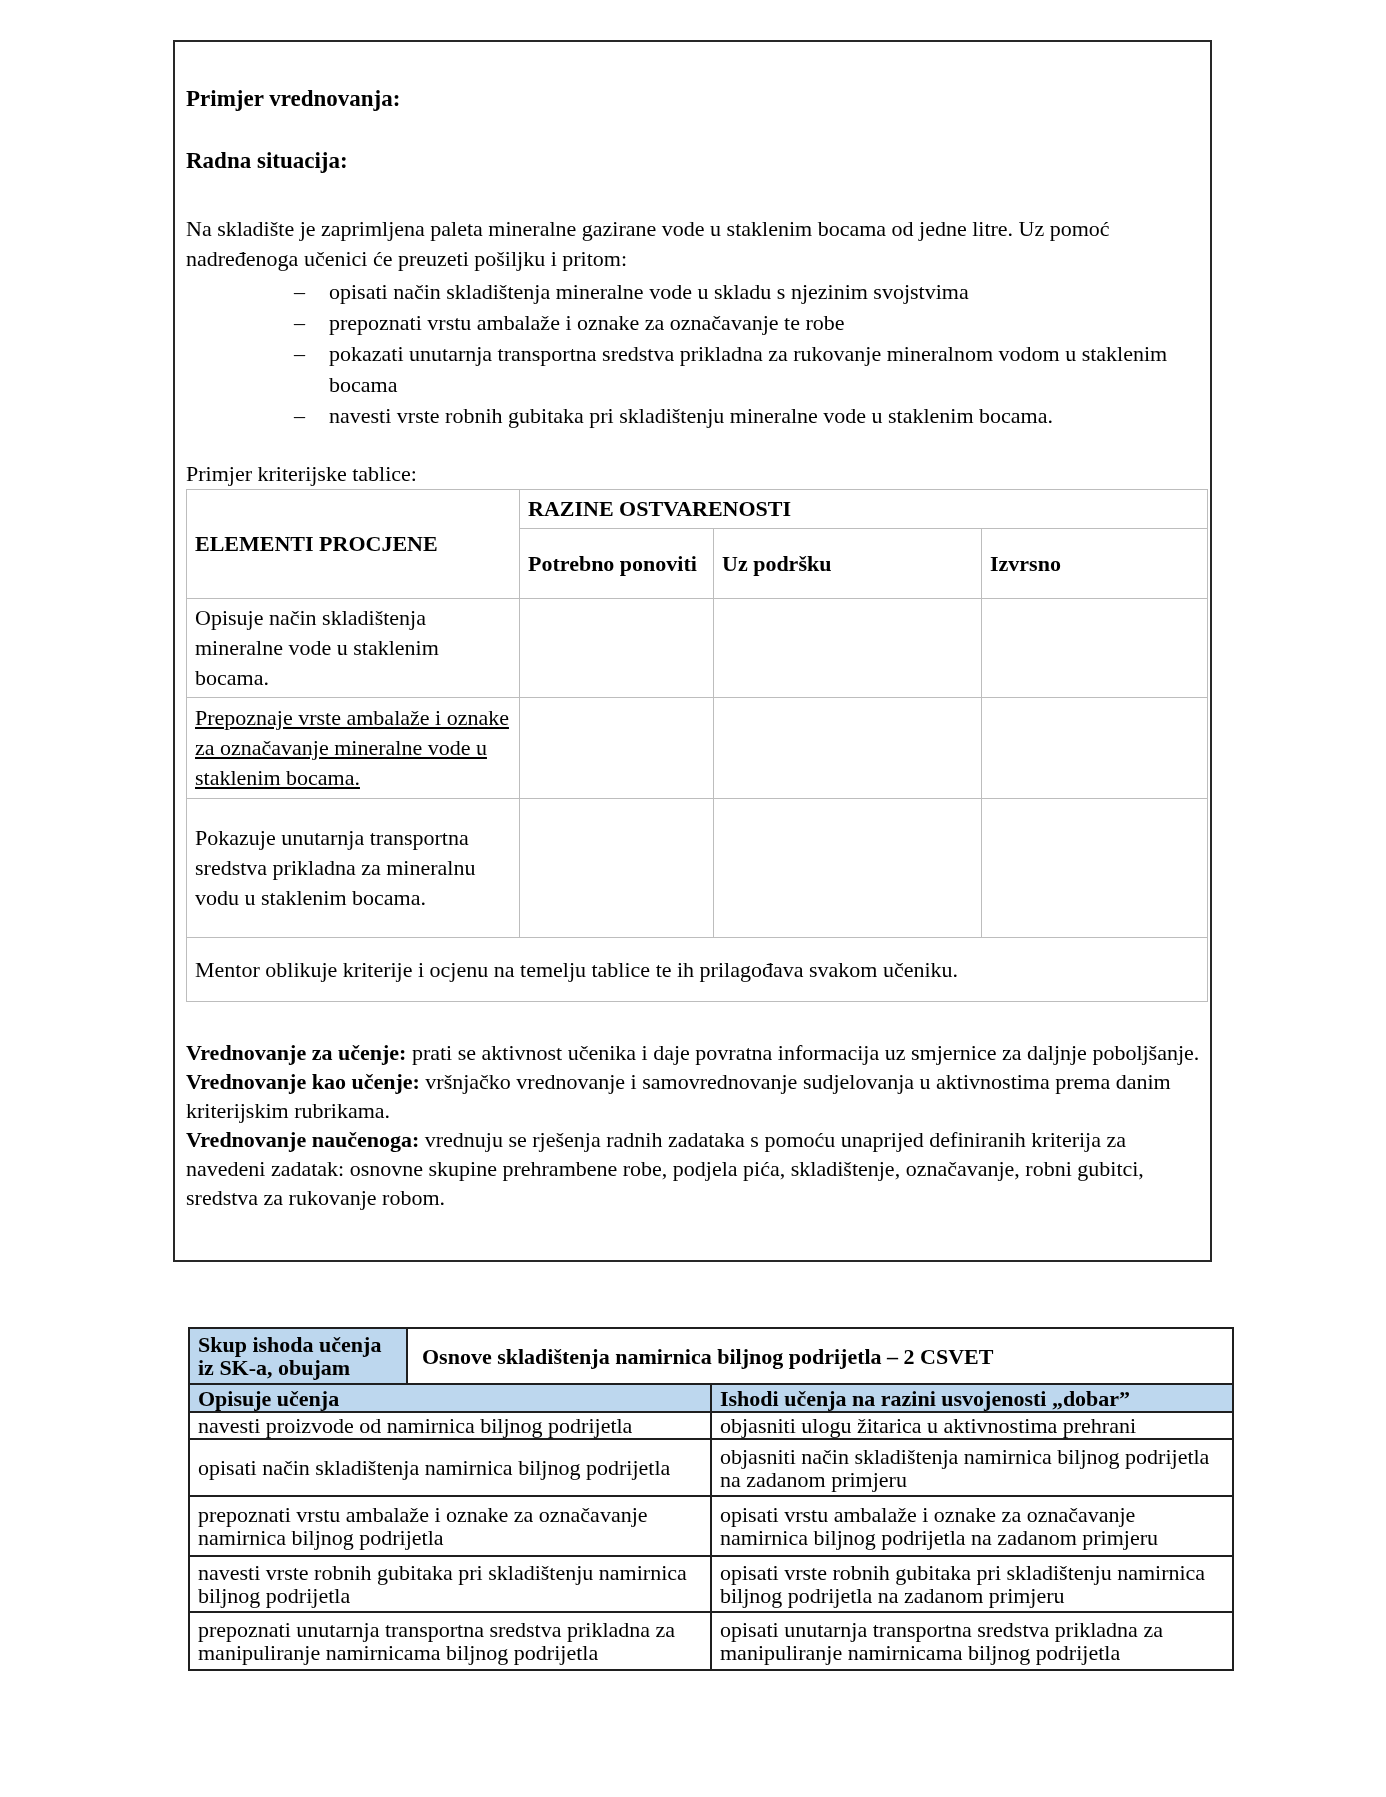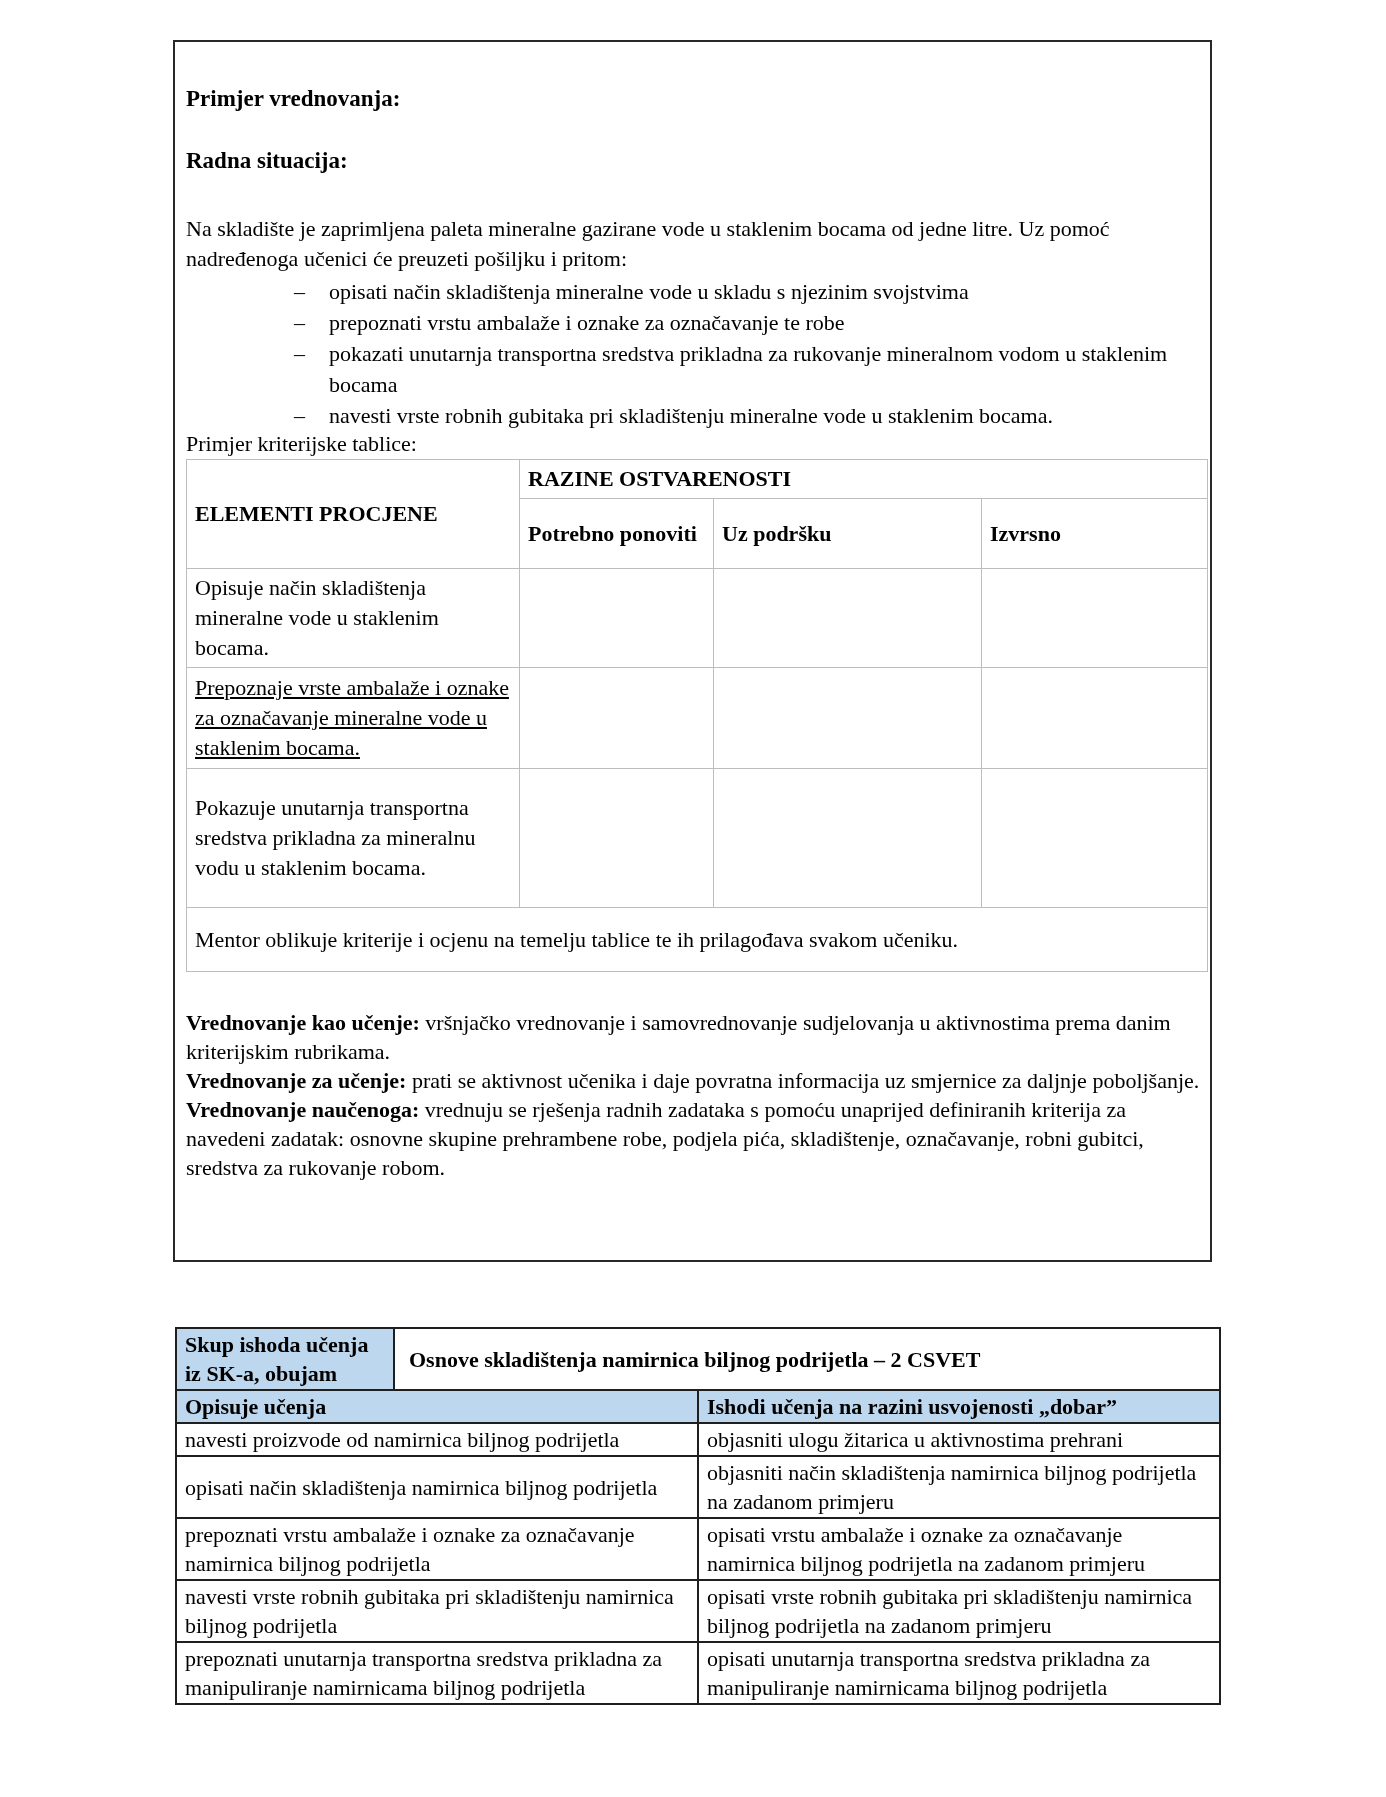--- a/index.html
+++ b/index.html
@@ -27,21 +27,21 @@
     line-height:30px;
   }
   .heading{font-weight:bold;font-size:23px;}
   .h-example{margin-top:26px;}
   .h-situation{margin-top:32px;}
   .situation{margin-top:38px;}
   .bullets{list-style:none;margin-top:2px;padding-left:108px;}
   .bullet{display:flex;line-height:31px;}
   .dash{flex:0 0 35px;}
   .btext{flex:1 1 auto;}
-  .caption{line-height:26px;}
+  .caption{margin-top:30px;line-height:26px;}
 
   
   table{border-collapse:collapse;}
   .criteria{
     table-layout:fixed;width:1021px;margin-top:2px;
     font-size:22px;line-height:30px;
   }
   .criteria td{
     border:1.5px solid var(--border-light);
     padding:4px 8px;
@@ -53,23 +53,23 @@
   .tr-r1 td{height:97px;}
   .tr-r2 td{height:101px;text-decoration:underline;}
   .tr-r3 td{height:139px;}
   .tr-note td{height:64px;}
 
   .eval{margin-top:36px;line-height:29px;}
   .eval p{margin:0;}
 
   
   .outcomes{
-    position:absolute;left:175px;top:1327px;
+    position:absolute;left:188px;top:1327px;
     table-layout:fixed;width:1044px;
-    font-size:22px;line-height:29px;
+    font-size:22px;line-height:23px;
   }
   .outcomes td{
     border:2px solid var(--border-dark);
     padding:1px 8px;
     vertical-align:middle;
     background:#fff;
   }
   .blue{background:var(--header-blue) !important;}
   .o-title .corner{height:56px;}
   .o-title .title{padding-left:14px;height:56px;}
@@ -146,22 +146,22 @@
           <td></td>
           <td></td>
         </tr>
         <tr class="tr-note">
           <td colspan="4">Mentor oblikuje kriterije i ocjenu na temelju tablice te ih prilagođava svakom učeniku.</td>
         </tr>
       </tbody>
     </table>
 
     <div class="eval">
+      <p><span class="bold">Vrednovanje za učenje:</span><span> prati se aktivnost učenika i daje povratna informacija uz smjernice za daljnje poboljšanje.</span></p>
       <p><span class="bold">Vrednovanje kao učenje:</span><span> vršnjačko vrednovanje i samovrednovanje sudjelovanja u aktivnostima prema danim kriterijskim rubrikama.</span></p>
-      <p><span class="bold">Vrednovanje za učenje:</span><span> prati se aktivnost učenika i daje povratna informacija uz smjernice za daljnje poboljšanje.</span></p>
       <p><span class="bold">Vrednovanje naučenoga:</span><span> vrednuju se rješenja radnih zadataka s pomoću unaprijed definiranih kriterija za navedeni zadatak: osnovne skupine prehrambene robe, podjela pića, skladištenje, označavanje, robni gubitci, sredstva za rukovanje robom.</span></p>
     </div>
   </section>
 
   <table class="outcomes">
     <colgroup>
       <col style="width:218px">
         <col style="width:304px">
         <col style="width:522px">
     </colgroup>

